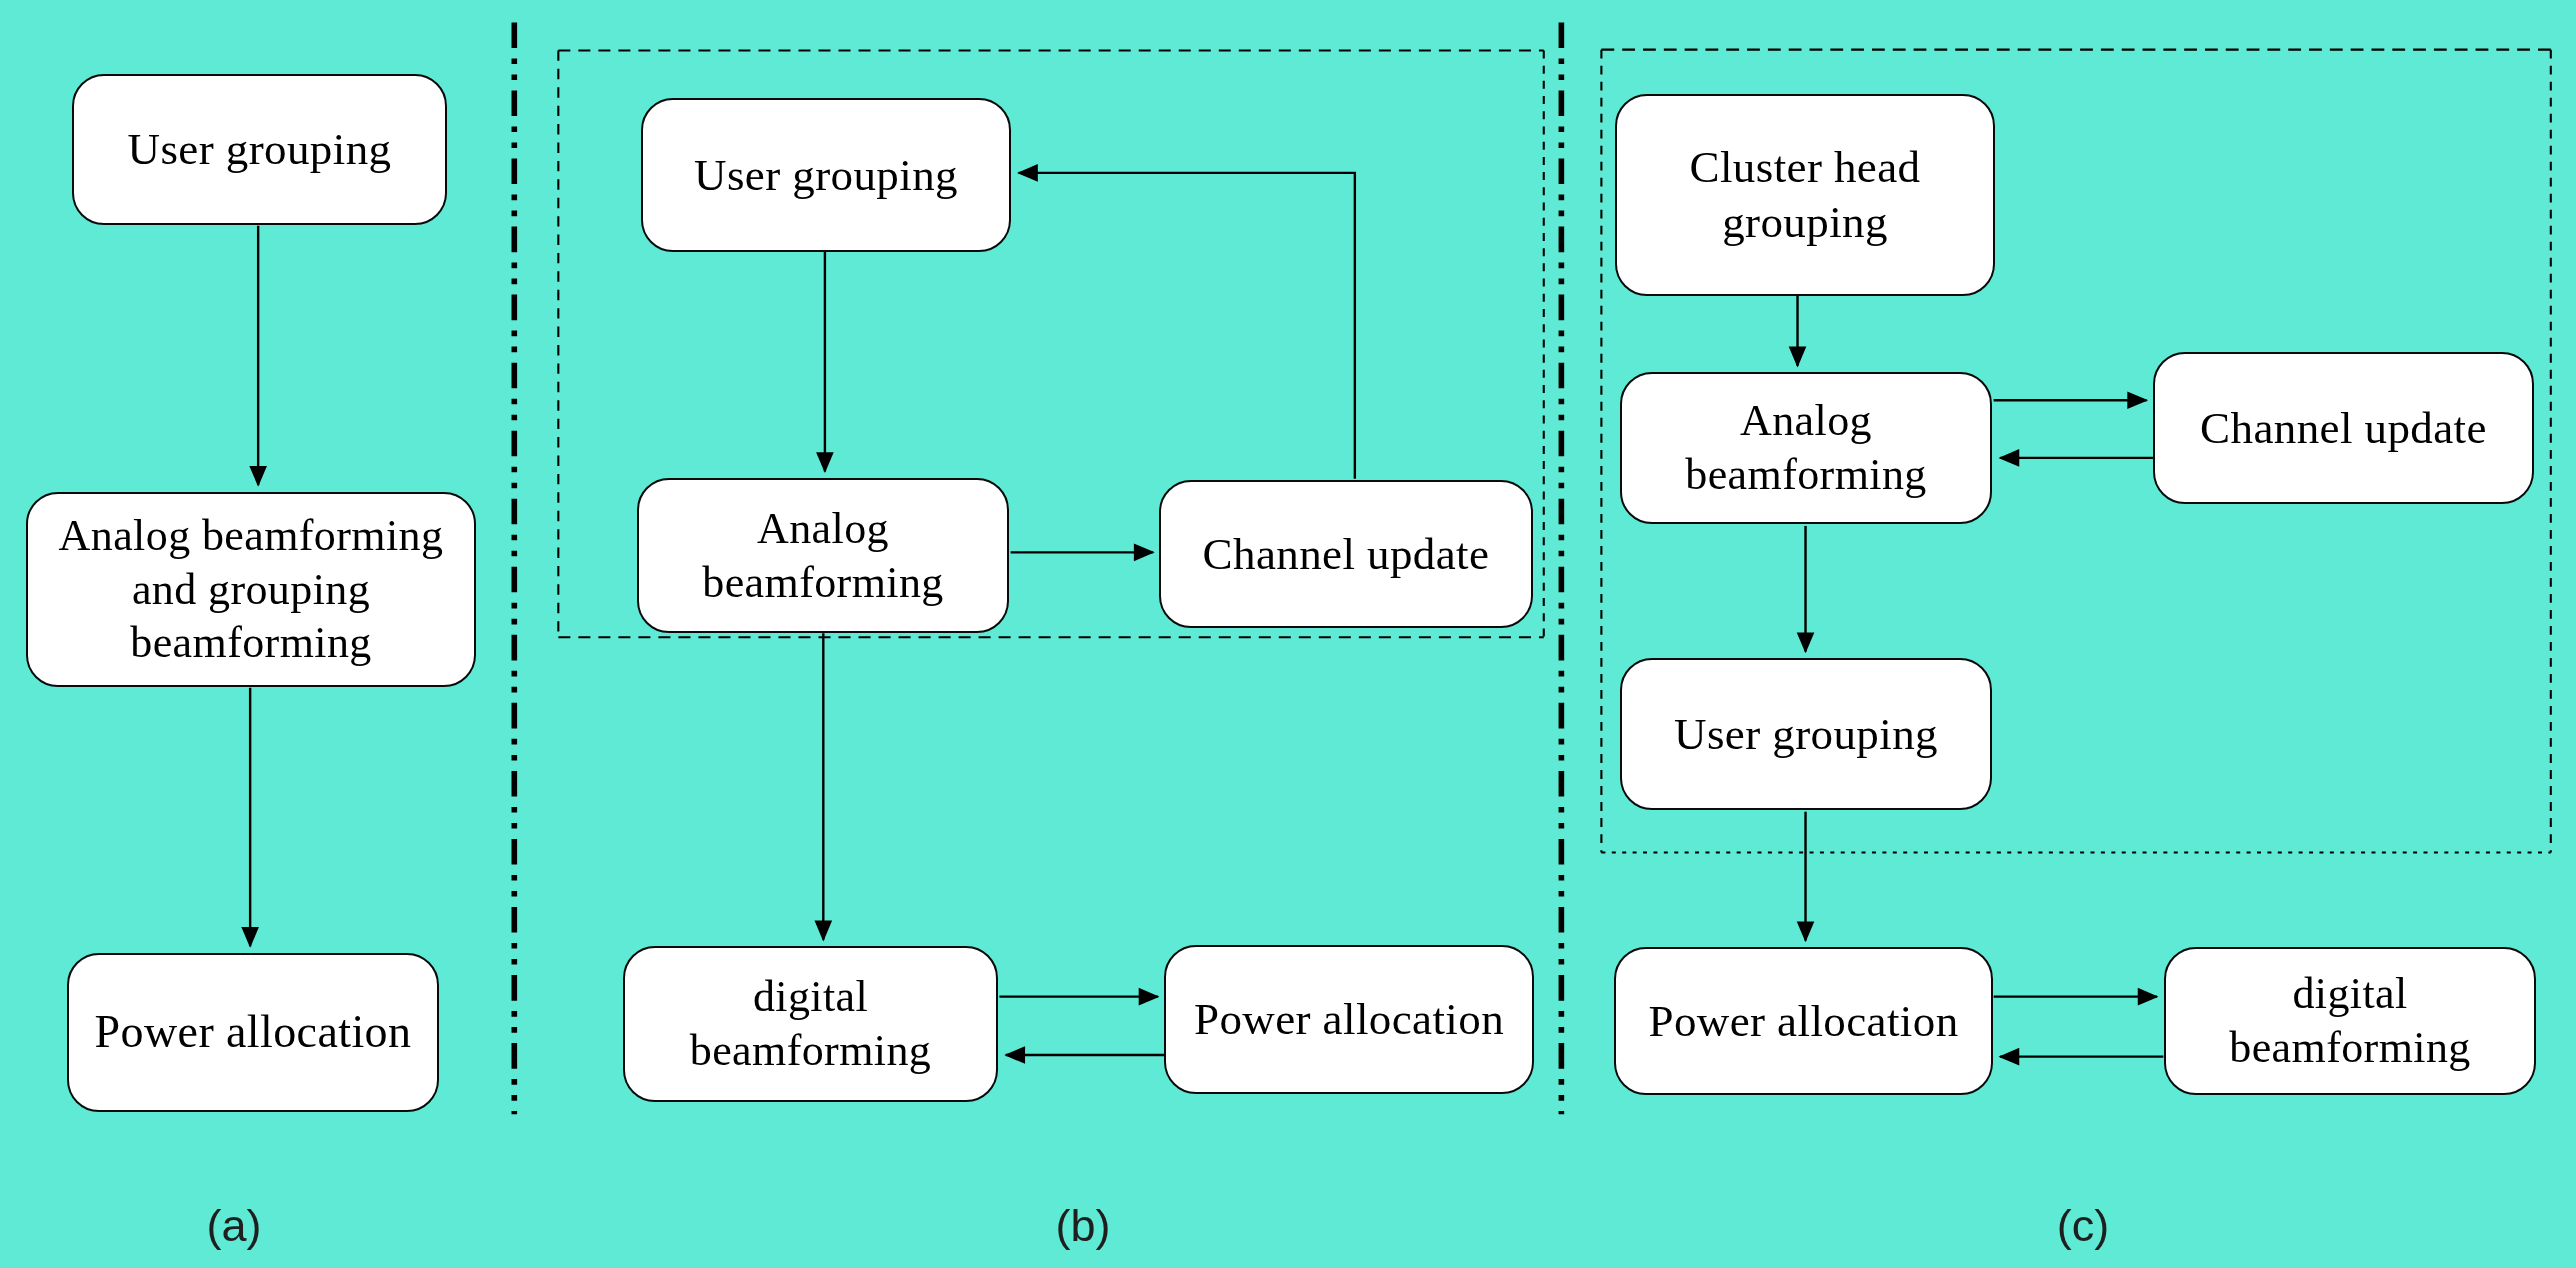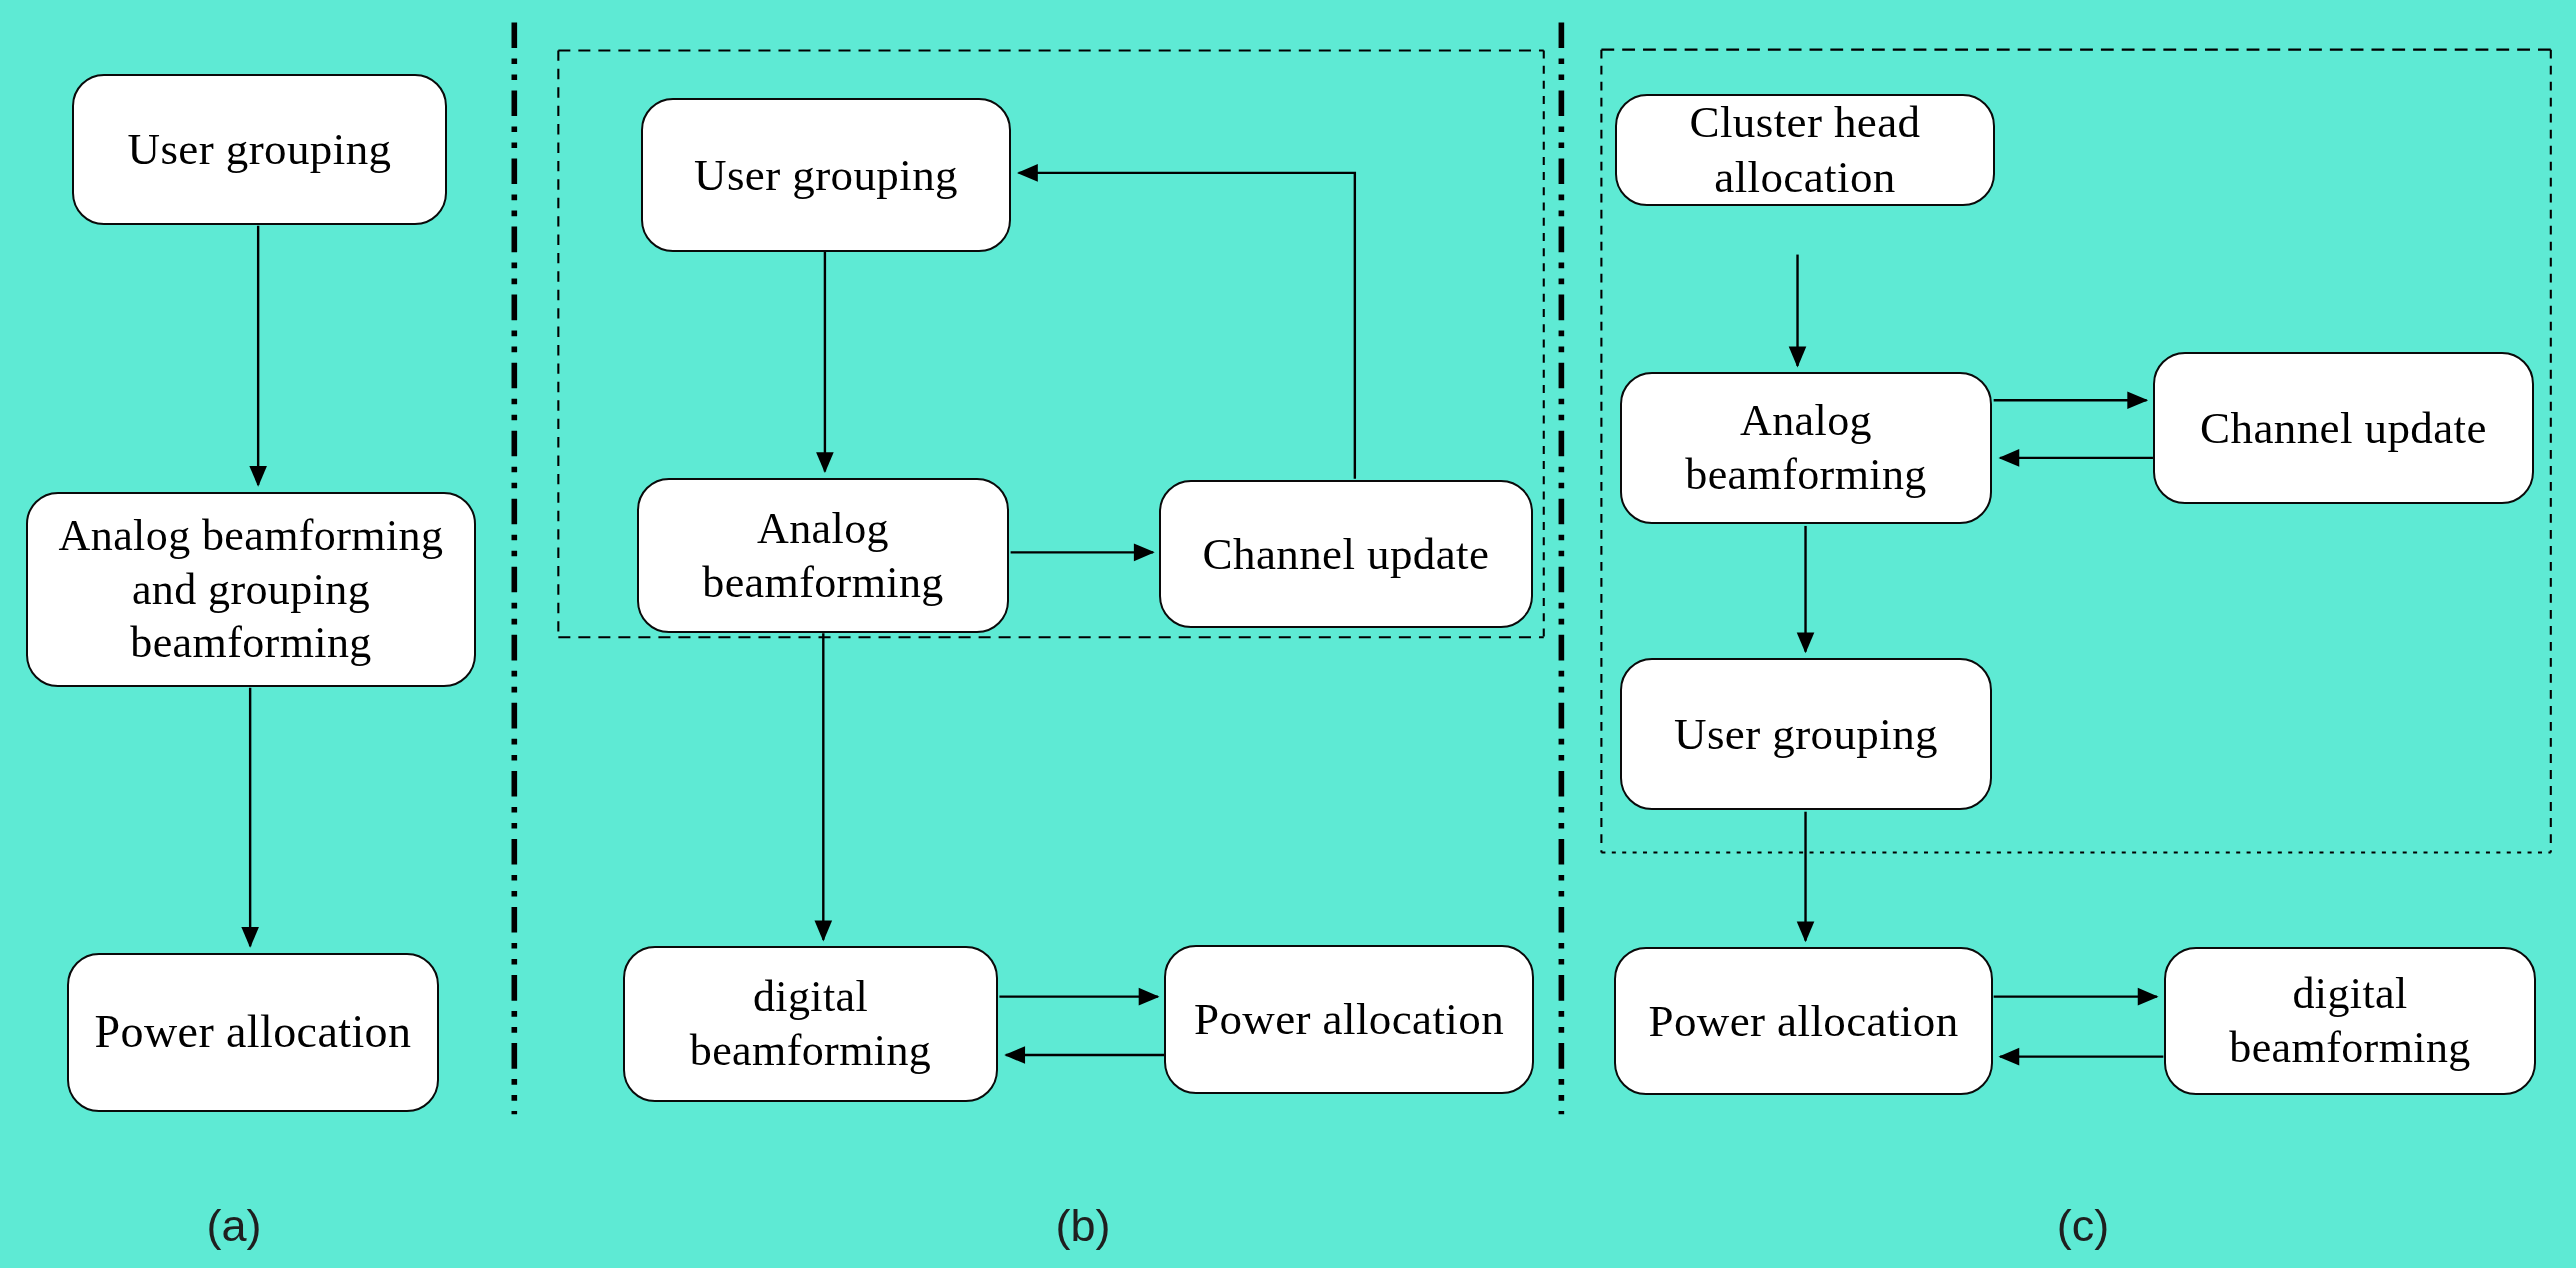--- a/index.html
+++ b/index.html
@@ -113,23 +113,23 @@
 
   <div class="box" style="left:623px;top:946px;width:375px;height:156px;font-size:44px;">
     <span class="ln">digital</span>
     <span class="ln">beamforming</span>
   </div>
 
   <div class="box" style="left:1164px;top:945px;width:370px;height:149px;font-size:45px;">
     <span class="ln">Power allocation</span>
   </div>
 
-  <div class="box" style="left:1615px;top:94px;width:380px;height:112px;font-size:45px;">
+  <div class="box" style="left:1615px;top:94px;width:380px;height:202px;font-size:45px;">
     <span class="ln">Cluster head</span>
-    <span class="ln">allocation</span>
+    <span class="ln">grouping</span>
   </div>
 
   <div class="box" style="left:1620px;top:372px;width:372px;height:152px;font-size:44px;">
     <span class="ln">Analog</span>
     <span class="ln">beamforming</span>
   </div>
 
   <div class="box" style="left:2153px;top:352px;width:381px;height:152px;font-size:45px;">
     <span class="ln">Channel update</span>
   </div>

